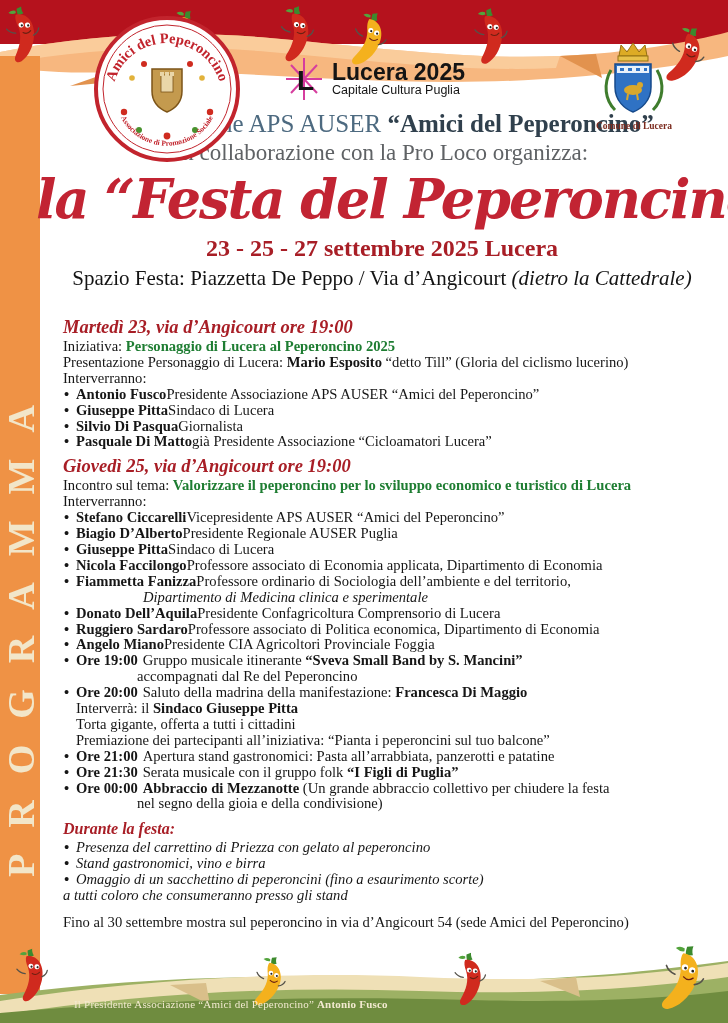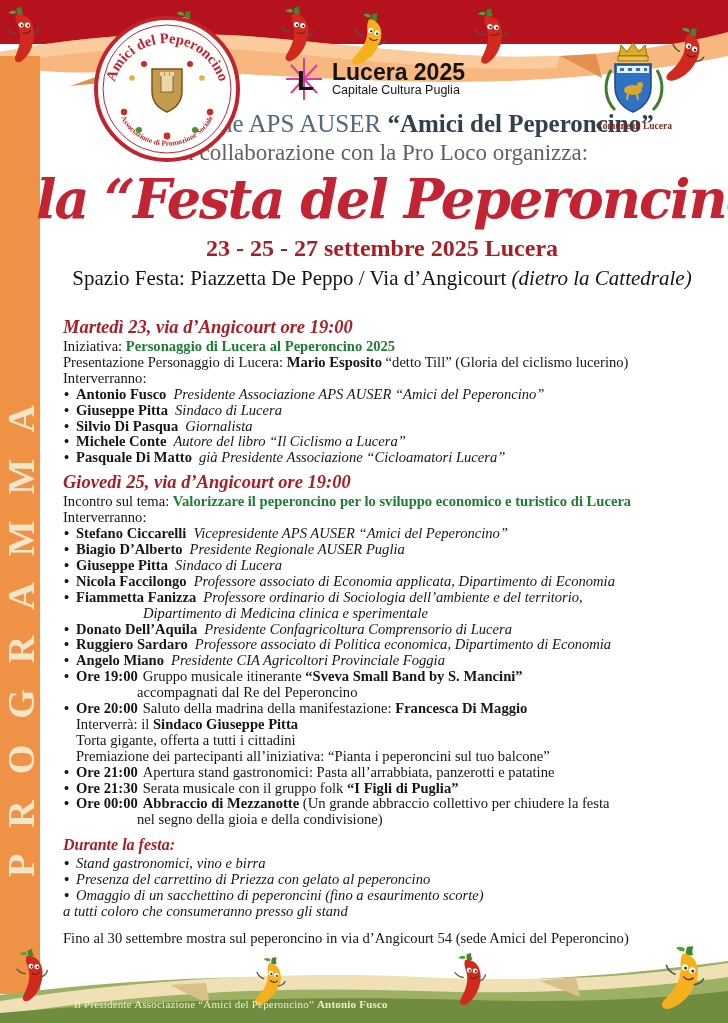--- a/index.html
+++ b/index.html
@@ -40,21 +40,21 @@
      font-size:14.6px;line-height:15.9px;color:#161616;}
   .program div{white-space:nowrap;}
   .sec-head{font-size:18.5px;line-height:20px;font-weight:bold;color:var(--heading_red);margin:6px 0 2px;font-style:italic;}
   .sec-head.first{margin-top:0;}
   .sec-head.small{font-size:16px;line-height:18px;margin-top:8px;}
   .green{color:var(--highlight_green);font-weight:bold;}
   .b{font-weight:bold;}
   .sp,.it,.db{padding-left:13px;position:relative;}
   .sp::before,.it::before,.db::before{content:"•";position:absolute;left:1px;font-weight:bold;}
   .sp .nm{font-weight:bold;}
-  .sp .rl{font-style:italic;margin-left:7px;}
+  .sp .rl{}
   .rl2{margin-left:80px;font-style:italic;}
   .it .time{font-weight:bold;margin-right:5px;}
   .cont{margin-left:74px;}
   .plain{margin-left:13px;}
   .db{font-style:italic;}
   .db2{font-style:italic;}
   .closing{margin-top:11px;}
   
   .bottom-band{position:absolute;left:0;bottom:0;width:728px;height:82px;z-index:2;}
   .footer-credit{position:absolute;left:74px;top:998px;z-index:4;font-size:11px;color:#f3ead0;
@@ -197,21 +197,20 @@
 
   <div class="program">
 
     <div class="sec-head first">Martedì 23, via d’Angicourt ore 19:00</div>
     <div><span>Iniziativa: </span><span class="green">Personaggio di Lucera al Peperoncino 2025</span></div>
     <div><span>Presentazione Personaggio di Lucera: </span><span class="b">Mario Esposito</span><span> “detto Till” (Gloria del ciclismo lucerino)</span></div>
     <div>Interverranno:</div>
     <div class="sp"><span class="nm">Antonio Fusco</span><span class="rl">Presidente Associazione APS AUSER “Amici del Peperoncino”</span></div>
     <div class="sp"><span class="nm">Giuseppe Pitta</span><span class="rl">Sindaco di Lucera</span></div>
     <div class="sp"><span class="nm">Silvio Di Pasqua</span><span class="rl">Giornalista</span></div>
-    <div class="sp"><span class="nm">Michele Conte</span><span class="rl">Autore del libro “Il Ciclismo a Lucera”</span></div>
     <div class="sp"><span class="nm">Pasquale Di Matto</span><span class="rl">già Presidente Associazione “Cicloamatori Lucera”</span></div>
 
     <div class="sec-head">Giovedì 25, via d’Angicourt ore 19:00</div>
     <div><span>Incontro sul tema: </span><span class="green">Valorizzare il peperoncino per lo sviluppo economico e turistico di Lucera</span></div>
     <div>Interverranno:</div>
     <div class="sp"><span class="nm">Stefano Ciccarelli</span><span class="rl">Vicepresidente APS AUSER “Amici del Peperoncino”</span></div>
     <div class="sp"><span class="nm">Biagio D’Alberto</span><span class="rl">Presidente Regionale AUSER Puglia</span></div>
     <div class="sp"><span class="nm">Giuseppe Pitta</span><span class="rl">Sindaco di Lucera</span></div>
     <div class="sp"><span class="nm">Nicola Faccilongo</span><span class="rl">Professore associato di Economia applicata, Dipartimento di Economia</span></div>
     <div class="sp"><span class="nm">Fiammetta Fanizza</span><span class="rl">Professore ordinario di Sociologia dell’ambiente e del territorio,</span></div>
@@ -225,22 +224,22 @@
     <div class="it"><span class="time">Ore 20:00</span><span>Saluto della madrina della manifestazione: </span><span class="b">Francesca Di Maggio</span></div>
     <div class="plain"><span>Interverrà: il </span><span class="b">Sindaco Giuseppe Pitta</span></div>
     <div class="plain"><span>Torta gigante, offerta a tutti i cittadini</span></div>
     <div class="plain"><span>Premiazione dei partecipanti all’iniziativa: “Pianta i peperoncini sul tuo balcone”</span></div>
     <div class="it"><span class="time">Ore 21:00</span><span>Apertura stand gastronomici: Pasta all’arrabbiata, panzerotti e patatine</span></div>
     <div class="it"><span class="time">Ore 21:30</span><span>Serata musicale con il gruppo folk </span><span class="b">“I Figli di Puglia”</span></div>
     <div class="it"><span class="time">Ore 00:00</span><span class="b">Abbraccio di Mezzanotte</span><span> (Un grande abbraccio collettivo per chiudere la festa</span></div>
     <div class="cont">nel segno della gioia e della condivisione)</div>
 
     <div class="sec-head small">Durante la festa:</div>
+    <div class="db">Presenza del carrettino di Priezza con gelato al peperoncino</div>
     <div class="db">Stand gastronomici, vino e birra</div>
-    <div class="db">Presenza del carrettino di Priezza con gelato al peperoncino</div>
     <div class="db">Omaggio di un sacchettino di peperoncini (fino a esaurimento scorte)</div>
     <div class="db2">a tutti coloro che consumeranno presso gli stand</div>
 
     <div class="closing">Fino al 30 settembre mostra sul peperoncino in via d’Angicourt 54 (sede Amici del Peperoncino)</div>
   </div>
 
   <svg class="bottom-band" viewBox="0 0 728 82">
     <path d="M0 54 C120 38 260 32 390 38 C520 44 640 32 728 20 L728 82 L0 82 Z" fill="#9db164"></path>
     <path d="M0 60 C140 38 290 30 420 36 C560 42 650 34 728 22 L728 36 C640 48 540 54 420 50 C280 45 140 52 0 74 Z" fill="#efe0b6"></path>
     <path d="M170 44 L210 64 L206 42 Z" fill="#d9bf8a"></path>

